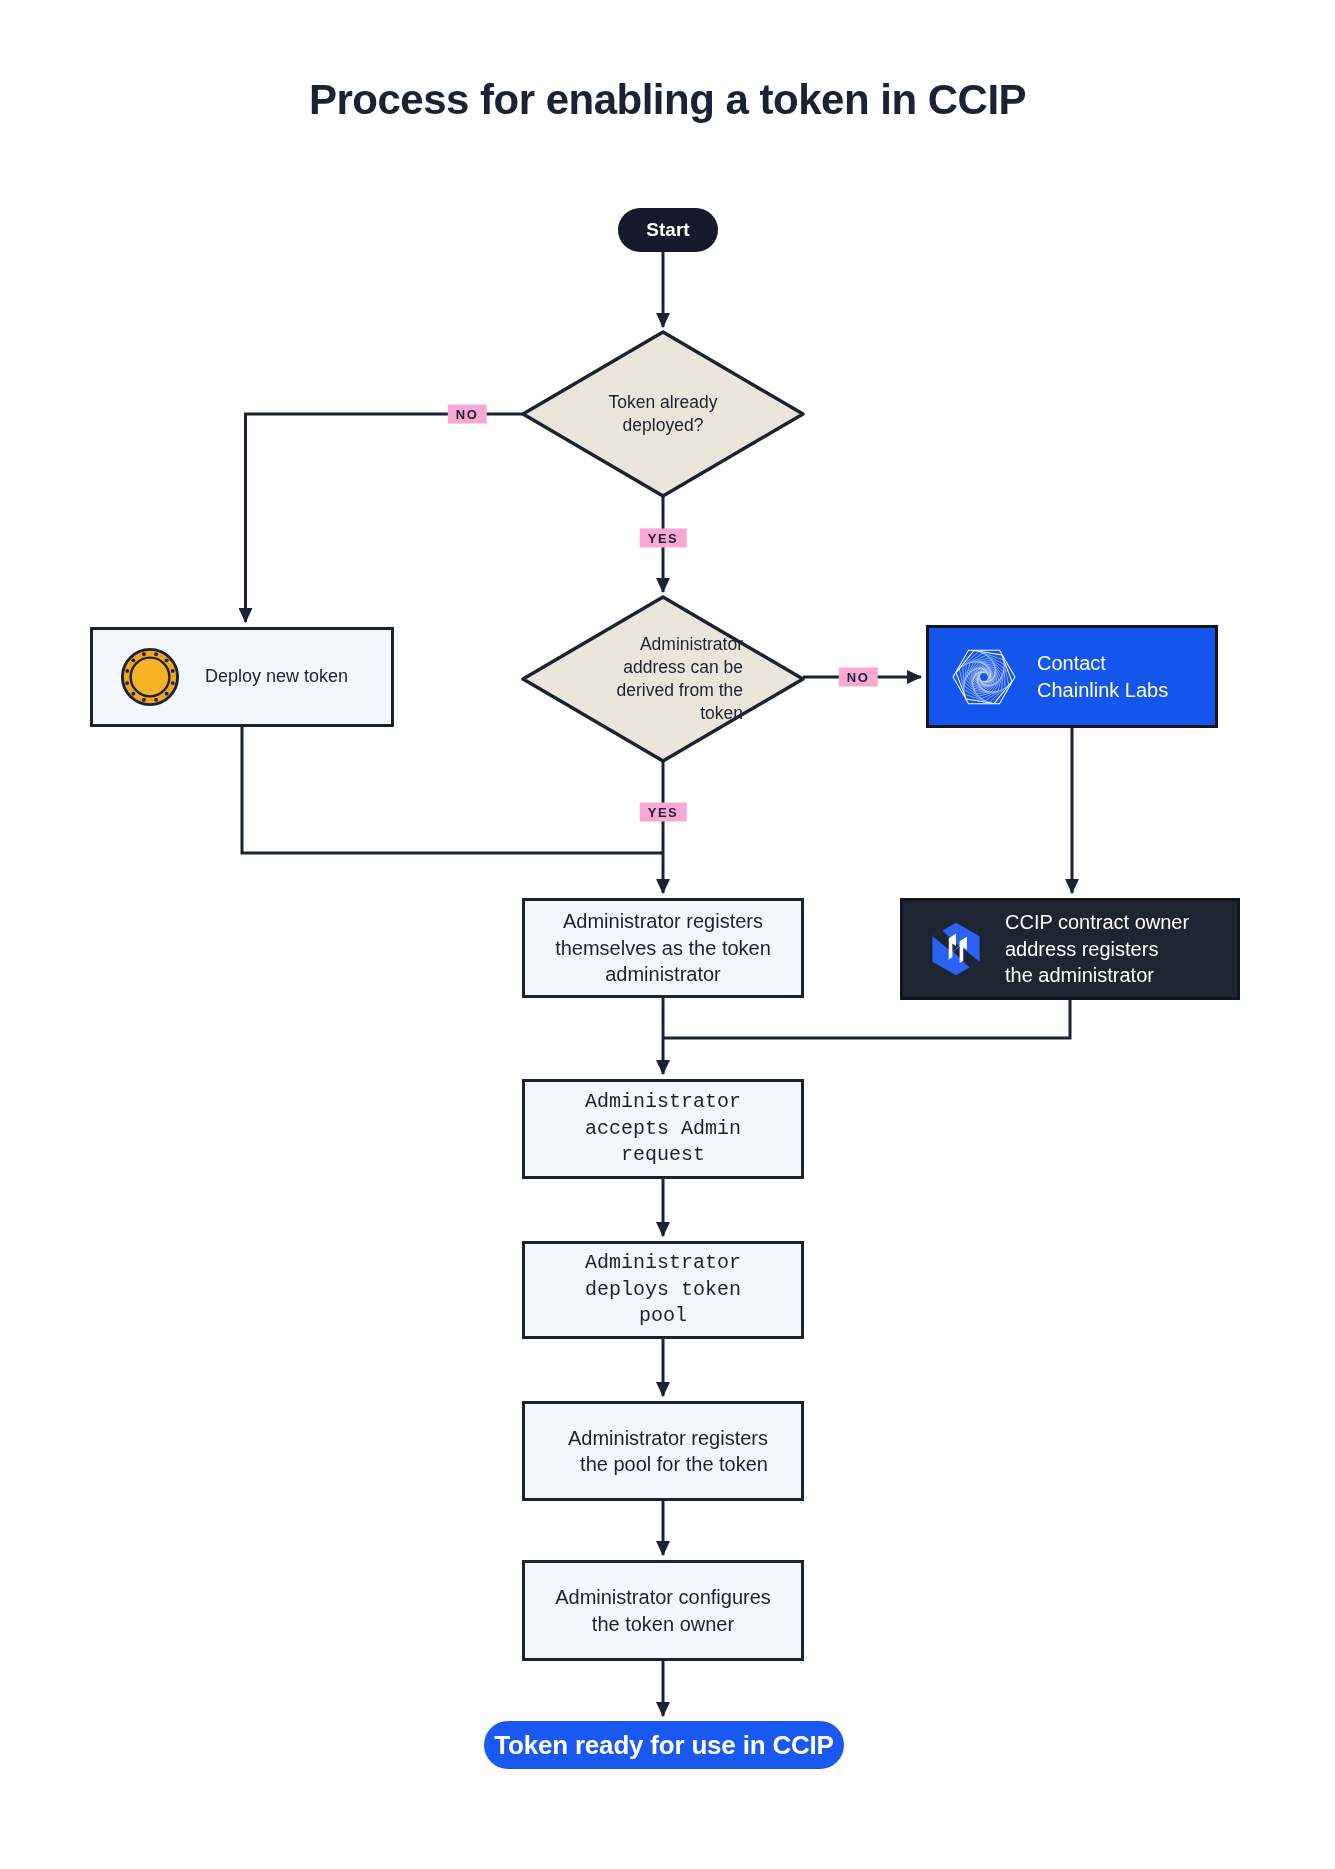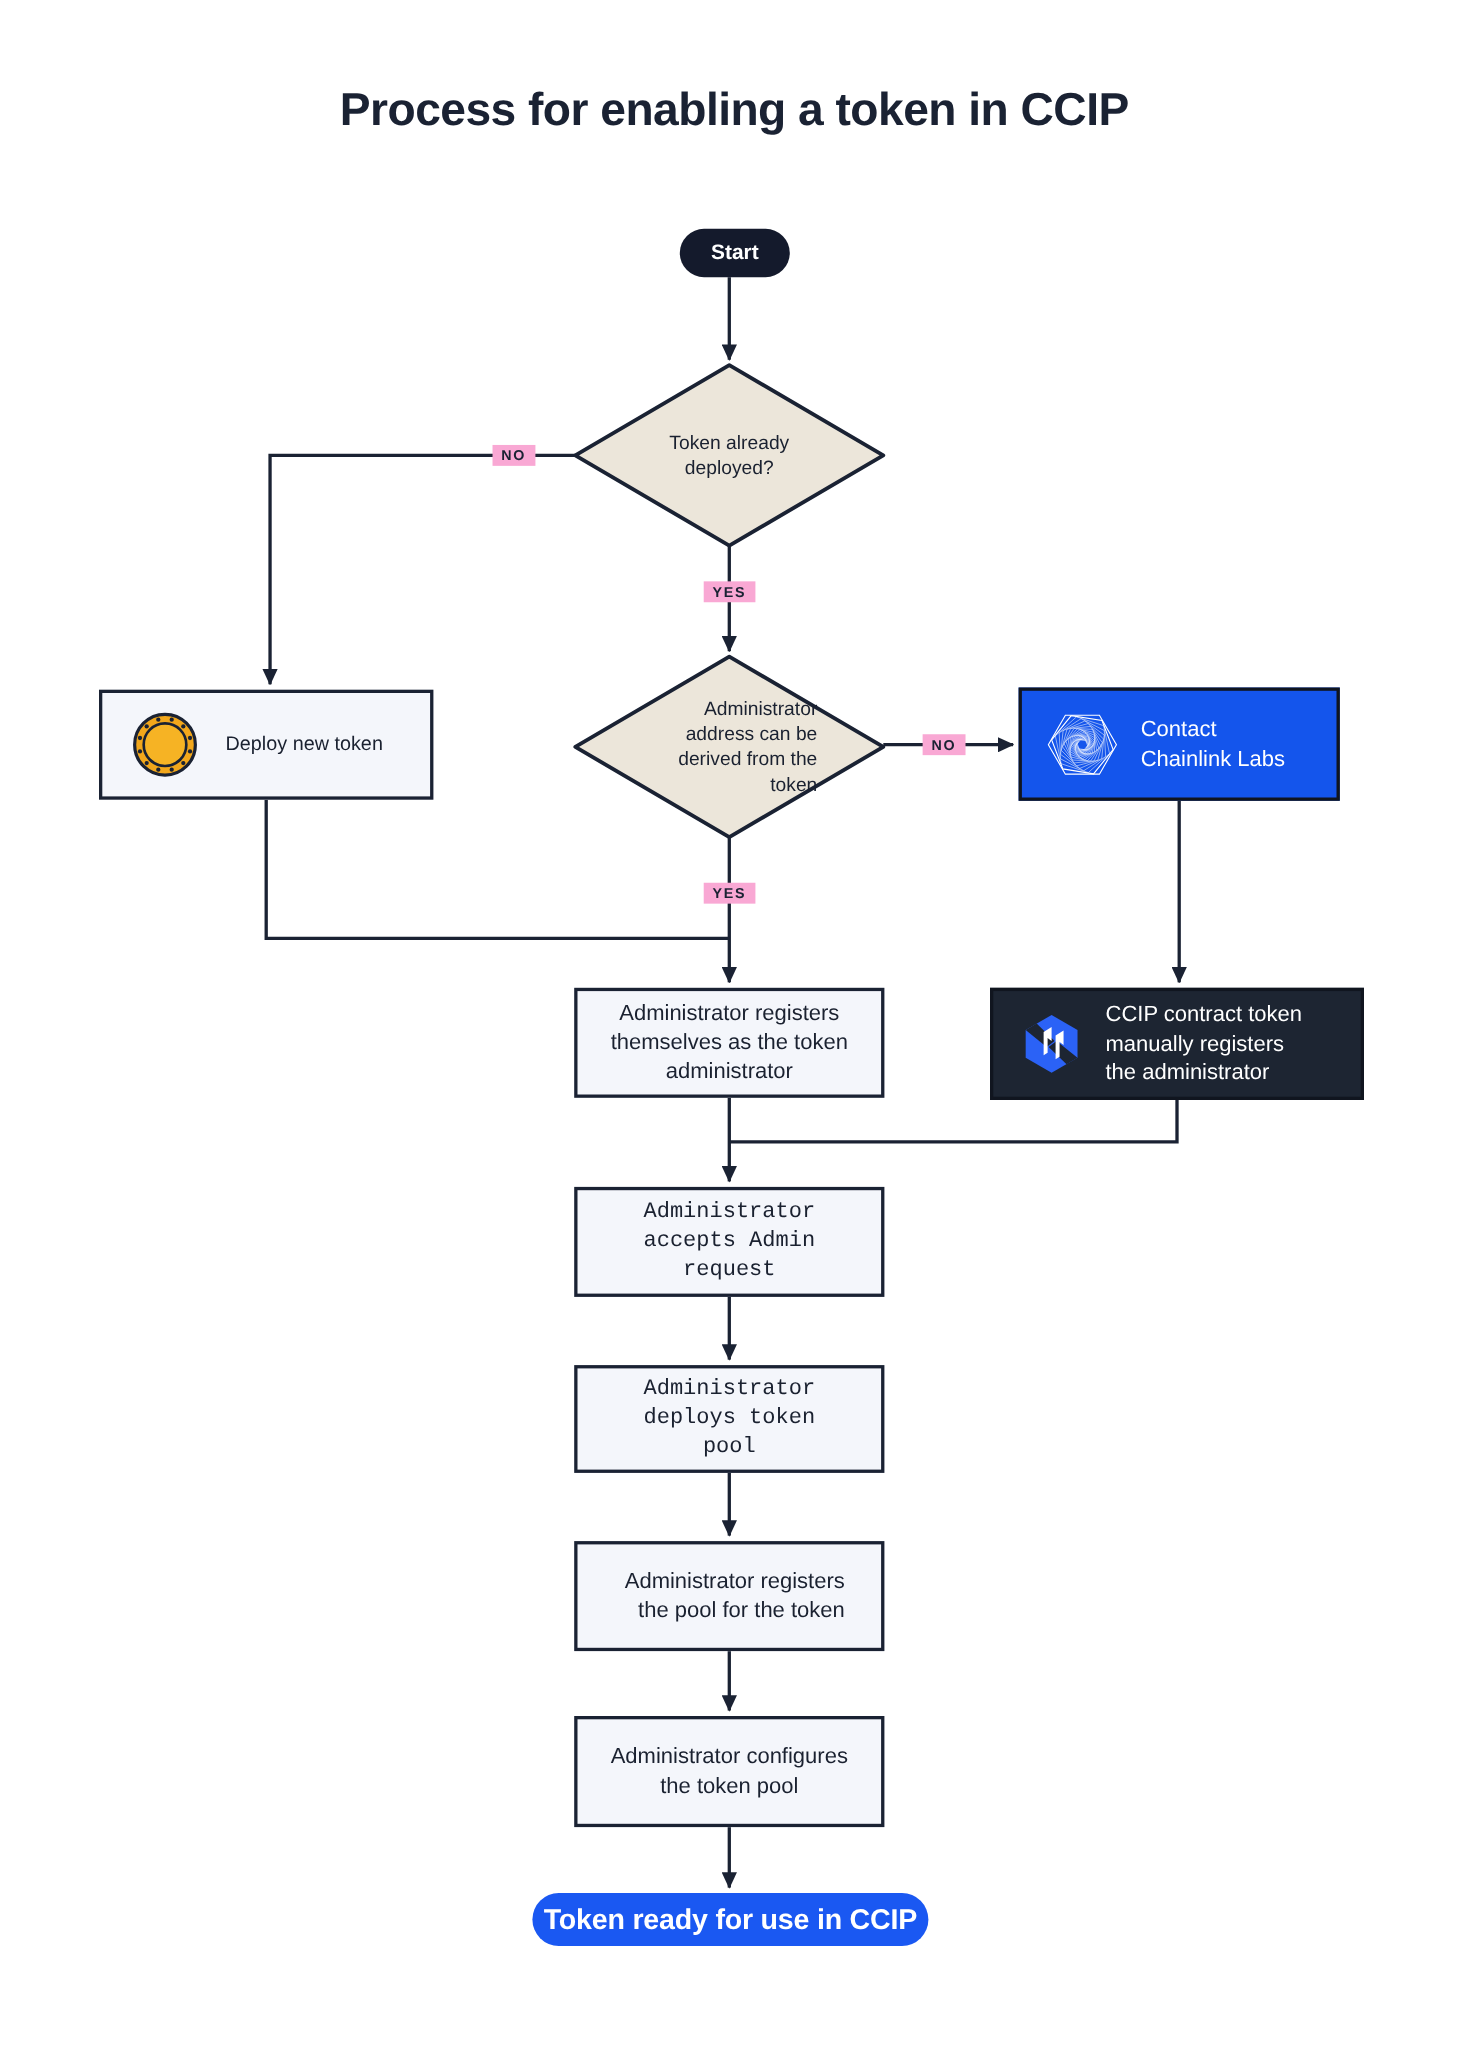--- a/index.html
+++ b/index.html
@@ -142,36 +142,36 @@
   </div>
 
   <div class="node icon-box" id="ccip-box">
     <svg class="icon" width="58" height="58" viewBox="0 0 64 64">
       <polygon points="32,3 58,18 58,46 32,61 6,46 6,18" fill="#2B62F6"></polygon>
       <polygon points="6,18 17,11.6 35,29 27,35" fill="var(--dark_box)"></polygon>
       <polygon points="58,46 47,52.4 29,35 37,29" fill="var(--dark_box)"></polygon>
       <polygon points="24,20 32,15 32,29 28,26 28,41 24,43.5" fill="#FFFFFF"></polygon>
       <polygon points="36,23.5 44,18.5 44,33 40,30 40,45 36,47.5" fill="#FFFFFF"></polygon>
     </svg>
-    <span class="lbl w185">CCIP contract token manually registers the administrator</span>
+    <span class="lbl w185">CCIP contract owner address registers the administrator</span>
   </div>
 
   <div class="node" id="registers-box">
     <span class="lbl w230">Administrator registers themselves as the token administrator</span>
   </div>
   <div class="node" id="accepts-box">
     <span class="lbl w200">Administrator accepts Admin request</span>
   </div>
   <div class="node" id="deploys-box">
     <span class="lbl w200">Administrator deploys token pool</span>
   </div>
   <div class="node" id="pool-box">
     <span class="lbl w210">Administrator registers the pool for the token</span>
   </div>
   <div class="node" id="configures-box">
-    <span class="lbl w220">Administrator configures the token pool</span>
+    <span class="lbl w220">Administrator configures the token owner</span>
   </div>
 
   <div class="pill end-pill">
     <span>Token ready for use in CCIP</span>
   </div>
 
 </div>
 
 </body></html>

